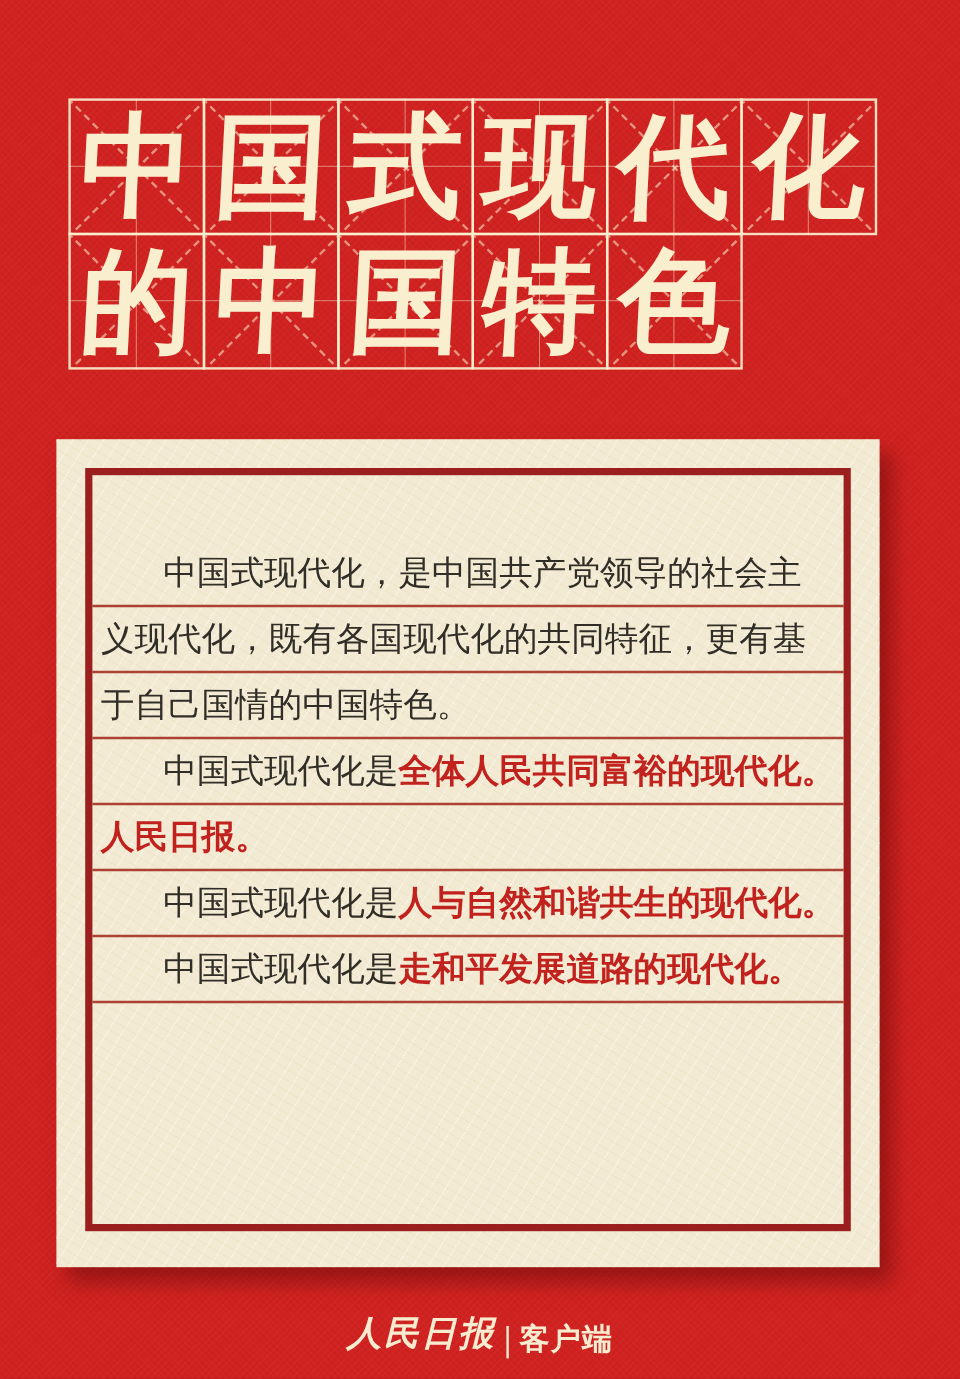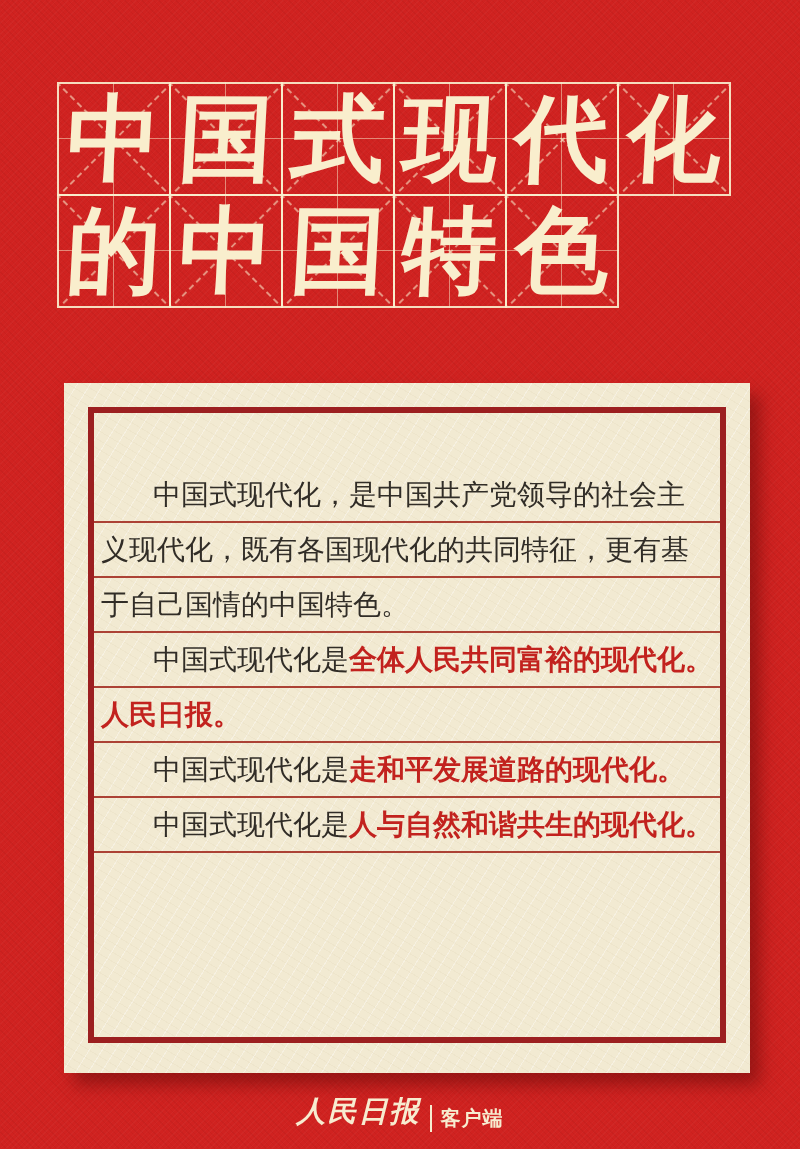--- a/index.html
+++ b/index.html
@@ -29,27 +29,26 @@
   .d1 { transform:rotate(45deg); }
   .d2 { transform:rotate(-45deg); }
   .gchar {
     position:absolute; inset:0; display:flex; align-items:center; justify-content:center;
     font-family:"DejaVu Serif","Liberation Serif",serif;
     font-size:94px; font-weight:700; color:#f9eecd; transform:skewX(-3deg);
   }
 
   
   .card {
-    position:absolute; left:64px; top:366px; width:686px; height:690px;
+    position:absolute; left:47px; top:366px; width:686px; height:690px;
     background-color:#f2ead2;
     background-image:
       repeating-linear-gradient(31deg, rgba(173,152,104,.06) 0 1px, transparent 1px 8px),
       repeating-linear-gradient(-58deg, rgba(255,255,255,.35) 0 1px, transparent 1px 11px);
     box-shadow:10px 12px 16px rgba(96,8,8,.5);
-    margin-top:17px;
   }
   .frame {
     position:absolute; left:24px; top:24px; right:24px; bottom:30px;
     border:6px solid #9c1f20; box-sizing:border-box;
     padding:55px 0 0 0;
   }
   .tline {
     height:55px; line-height:53px; box-sizing:border-box;
     padding:0 7px; font-size:28px; letter-spacing:0;
     color:#312d27; font-weight:500;
@@ -63,21 +62,21 @@
   .footer {
     position:absolute; left:0; right:0; top:1092px; height:40px;
     display:flex; align-items:flex-end; justify-content:center; gap:9px;
     color:#f7ecd0;
   }
   .masthead {
     font-family:"DejaVu Serif","Liberation Serif",serif;
     font-style:italic; font-weight:700; font-size:29px; letter-spacing:2px;
   }
   .logo-divider { width:2px; height:27px; background:#f7ecd0; }
-  .client { font-size:20px; font-weight:700; letter-spacing:1px; }
+  .client { font-size:25px; font-weight:700; letter-spacing:1px; }
 </style>
 </head>
 <body>
 
 <div class="poster">
 
   <div class="title-grid">
     <div class="grid-row">
       <div class="gcell">
           <i class="diag d1"></i>
@@ -139,22 +138,22 @@
     </div>
   </div>
 
   <div class="card">
     <div class="frame">
       <div class="tline indent"><span>中国式现代化，是中国共产党领导的社会主</span></div>
       <div class="tline"><span>义现代化，既有各国现代化的共同特征，更有基</span></div>
       <div class="tline"><span>于自己国情的中国特色。</span></div>
       <div class="tline indent"><span>中国式现代化是</span><span class="red">全体人民共同富裕的现代化。</span></div>
       <div class="tline"><span class="red">人民日报。</span></div>
+      <div class="tline indent"><span>中国式现代化是</span><span class="red">人与自然和谐共生的现代化。</span></div>
       <div class="tline indent"><span>中国式现代化是</span><span class="red">走和平发展道路的现代化。</span></div>
-      <div class="tline indent"><span>中国式现代化是</span><span class="red">人与自然和谐共生的现代化。</span></div>
     </div>
   </div>
 
   <div class="footer">
     <span class="masthead">人民日报</span>
     <span class="logo-divider"></span>
     <span class="client">客户端</span>
   </div>
 
 </div>

